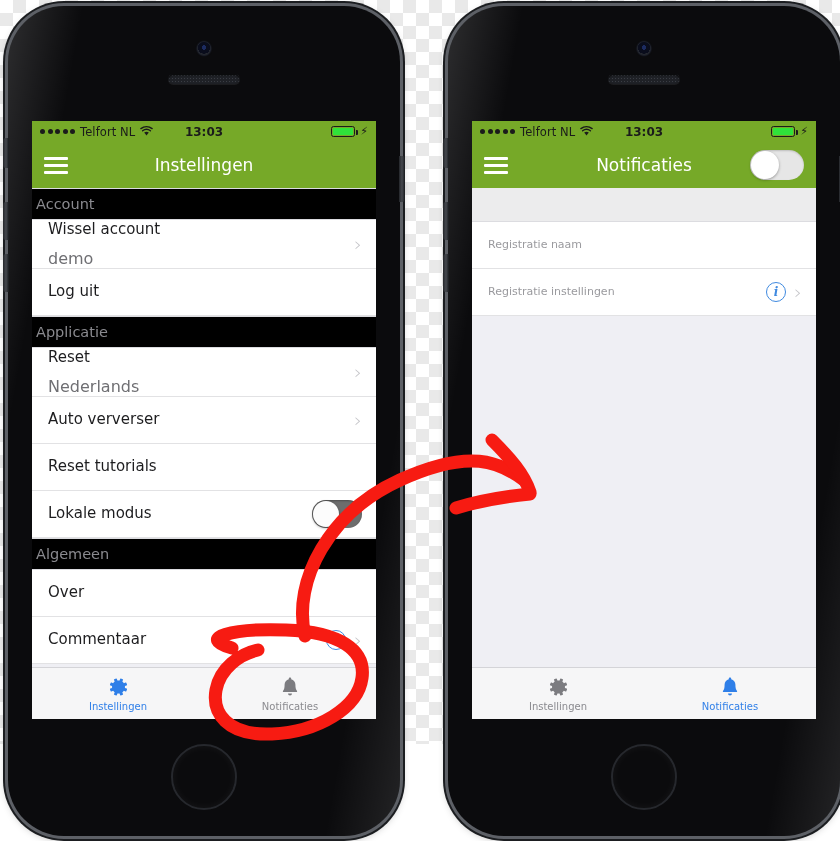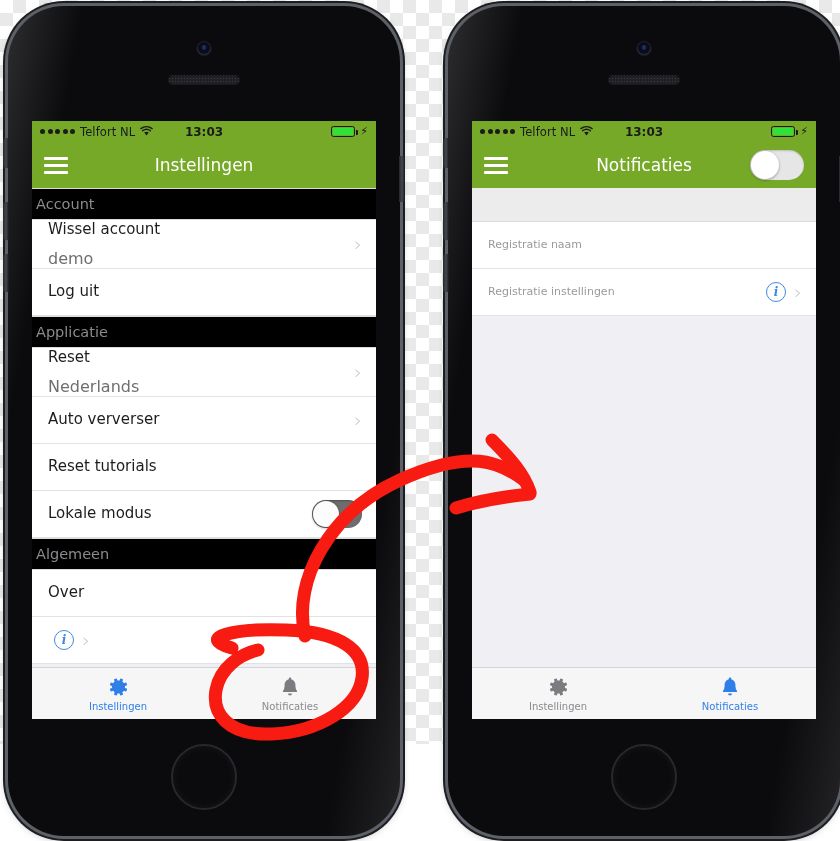--- a/index.html
+++ b/index.html
@@ -308,20 +308,23 @@
 
         <div class="section-header">Algemeen</div>
 
         <div class="row">
           <div class="row-text">
             <span class="row-title">Over</span>
           </div>
         </div>
 
         <div class="row">
+          <div class="row-text">
+            <span class="row-title">Commentaar</span>
+          </div>
           <span class="info-icon">i</span>
           <span class="chev">›</span>
         </div>
       </div>
 
       <div class="tabbar">
         <div class="tab active">
           <span>
             <svg width="24" height="24" viewBox="0 0 24 24" fill="#2f7fe8">
               <path d="M12 8.2a3.8 3.8 0 1 0 0 7.6 3.8 3.8 0 0 0 0-7.6zm0 5.6a1.8 1.8 0 1 1 0-3.6 1.8 1.8 0 0 1 0 3.6z"></path>

